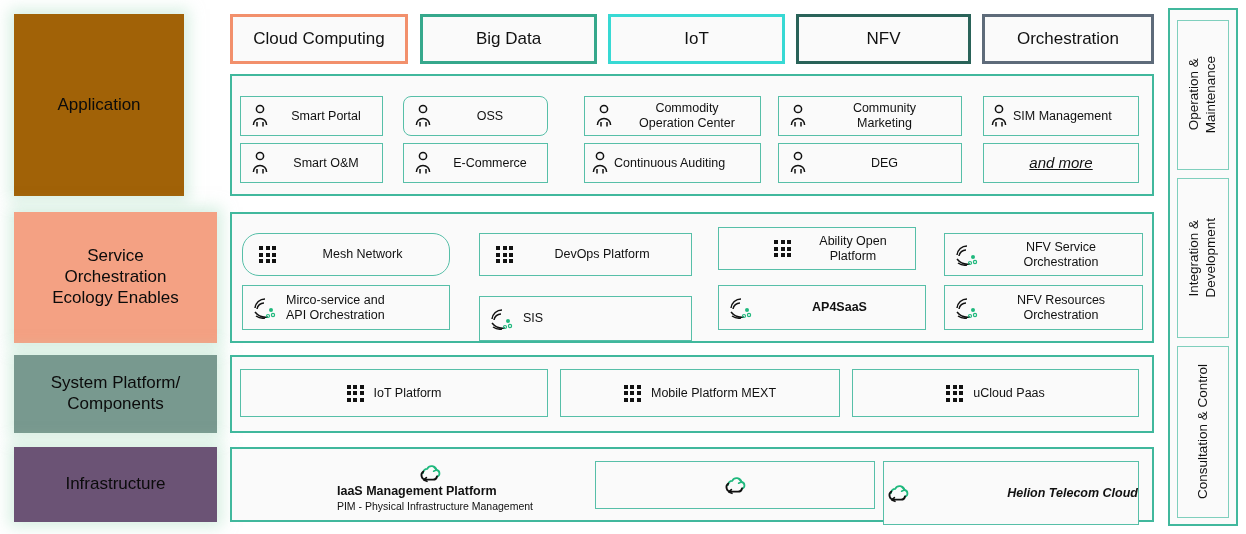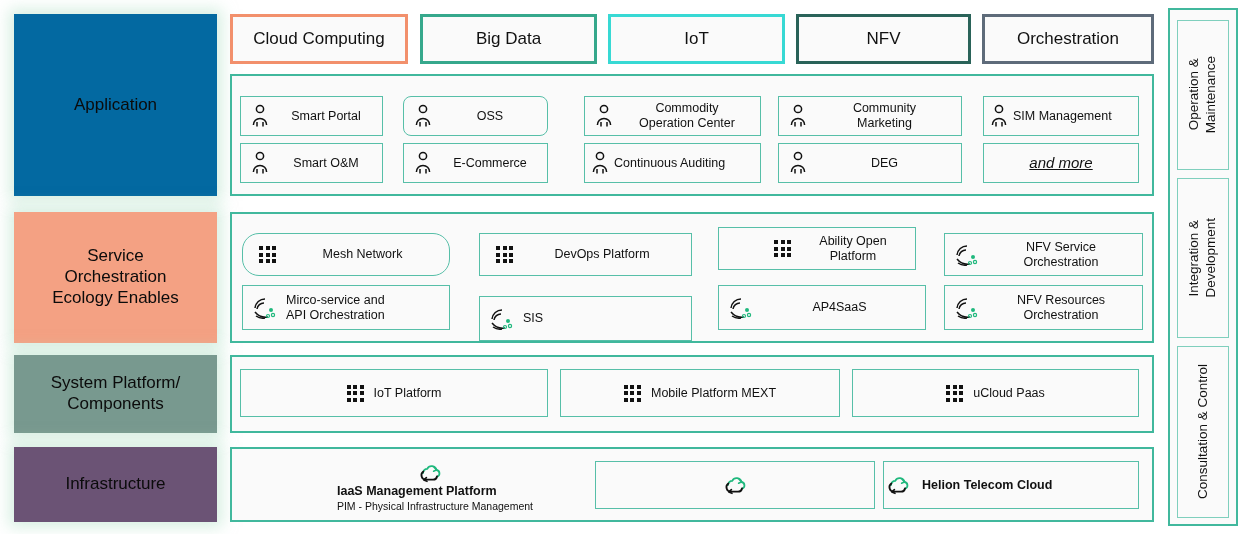--- a/index.html
+++ b/index.html
@@ -14,21 +14,21 @@
 
   
   .layer-label{
     position:absolute;
     display:flex;align-items:center;justify-content:center;
     text-align:center;
     color:#0b0b0b;
     font-size:17px;line-height:1.22;
     box-shadow:0 0 14px 5px rgba(183,226,203,.55);
   }
-  #lbl-application{left:14px;top:14px;width:203px;height:182px;background:#0369a1;}
+  #lbl-application{left:14px;top:14px;width:170px;height:182px;background:#a16207;}
   #lbl-service{left:14px;top:212px;width:203px;height:131px;background:#f4a183;}
   #lbl-system{left:14px;top:355px;width:203px;height:78px;background:#78998f;}
   #lbl-infra{left:14px;top:447px;width:203px;height:75px;background:#6b5375;}
 
   
   .tab{
     position:absolute;top:14px;height:50px;
     background:#fafafa;border:3px solid #3cb49a;
     display:flex;align-items:center;justify-content:center;
     font-size:17px;color:#111;box-sizing:border-box;
@@ -335,21 +335,21 @@
           <path d="M3 15 a14 14 0 0 0 13 5" fill="none" stroke="#111" stroke-width="1.5"></path>
           <path d="M4 19 a12 12 0 0 0 9 2" fill="none" stroke="#111" stroke-width="1.5"></path>
           <circle cx="19" cy="13" r="2" fill="#1fb87d"></circle>
           <circle cx="21" cy="18" r="1.6" fill="none" stroke="#1fb87d" stroke-width="1.2"></circle>
           <circle cx="16" cy="19" r="1.5" fill="none" stroke="#1fb87d" stroke-width="1.2"></circle>
         </svg>
     </span>
     <span class="txt" style="text-align:left;padding-left:8px">SIS</span>
   </div>
 
-  <div class="card" style="left:718px;top:285px;width:208px;height:45px;">
+  <div class="card" style="left:718px;top:285px;width:208px;height:45px;font-weight:bold;">
     <span class="ic ico-orch" style="margin-left:9px">
       <svg viewBox="0 0 26 22" width="26" height="22">
           <path d="M13 2 a10 10 0 0 0 -10 9" fill="none" stroke="#111" stroke-width="1.5"></path>
           <path d="M12 6 a7 7 0 0 0 -7 6" fill="none" stroke="#111" stroke-width="1.5"></path>
           <path d="M3 15 a14 14 0 0 0 13 5" fill="none" stroke="#111" stroke-width="1.5"></path>
           <path d="M4 19 a12 12 0 0 0 9 2" fill="none" stroke="#111" stroke-width="1.5"></path>
           <circle cx="19" cy="13" r="2" fill="#1fb87d"></circle>
           <circle cx="21" cy="18" r="1.6" fill="none" stroke="#1fb87d" stroke-width="1.2"></circle>
           <circle cx="16" cy="19" r="1.5" fill="none" stroke="#1fb87d" stroke-width="1.2"></circle>
         </svg>
@@ -441,21 +441,21 @@
     <span class="ic ico-cloud">
       <svg viewBox="0 0 28 22" width="28" height="22">
           <path d="M7 11 a4.2 4.2 0 0 1 4.2-4.2 a5 5 0 0 1 9.3 1.2 a3.4 3.4 0 0 1 .6 6.6" fill="none" stroke="#1fb87d" stroke-width="1.8" stroke-linecap="round"></path>
           <path d="M18.2 5.4 l2.6 2.4 l-3.2 1.4" fill="none" stroke="#1fb87d" stroke-width="1.6" stroke-linecap="round" stroke-linejoin="round"></path>
           <path d="M21 14.5 a4 4 0 0 1 -3.8 3.2 h-7.4 a4.5 4.5 0 0 1 -2.4-8.2" fill="none" stroke="#111" stroke-width="1.8" stroke-linecap="round"></path>
           <path d="M10.4 15.6 l-2.6 2.3 l3.2 1.4" fill="none" stroke="#111" stroke-width="1.6" stroke-linecap="round" stroke-linejoin="round"></path>
         </svg>
     </span>
   </div>
 
-  <div class="card" style="left:883px;top:461px;width:256px;height:48px;justify-content:flex-start;">
+  <div class="card" style="left:883px;top:461px;width:256px;height:64px;justify-content:space-between;font-style:italic;">
     <span class="ic ico-cloud">
       <svg viewBox="0 0 28 22" width="28" height="22">
           <path d="M7 11 a4.2 4.2 0 0 1 4.2-4.2 a5 5 0 0 1 9.3 1.2 a3.4 3.4 0 0 1 .6 6.6" fill="none" stroke="#1fb87d" stroke-width="1.8" stroke-linecap="round"></path>
           <path d="M18.2 5.4 l2.6 2.4 l-3.2 1.4" fill="none" stroke="#1fb87d" stroke-width="1.6" stroke-linecap="round" stroke-linejoin="round"></path>
           <path d="M21 14.5 a4 4 0 0 1 -3.8 3.2 h-7.4 a4.5 4.5 0 0 1 -2.4-8.2" fill="none" stroke="#111" stroke-width="1.8" stroke-linecap="round"></path>
           <path d="M10.4 15.6 l-2.6 2.3 l3.2 1.4" fill="none" stroke="#111" stroke-width="1.6" stroke-linecap="round" stroke-linejoin="round"></path>
         </svg>
     </span>
     <span class="ttl" style="padding-left:10px">Helion Telecom Cloud</span>
   </div>

